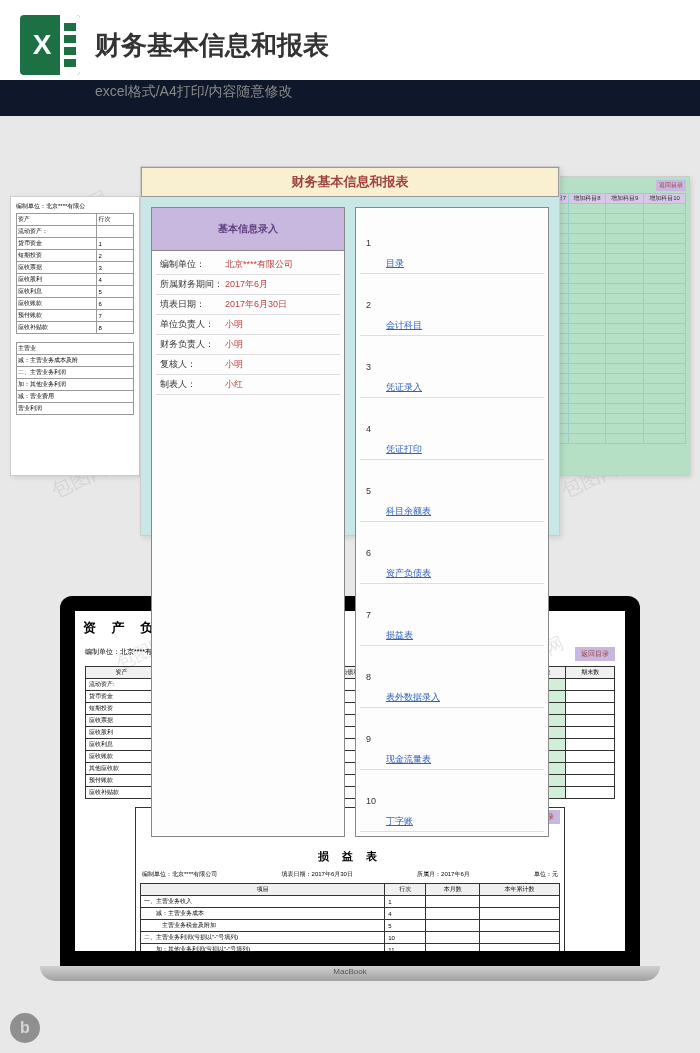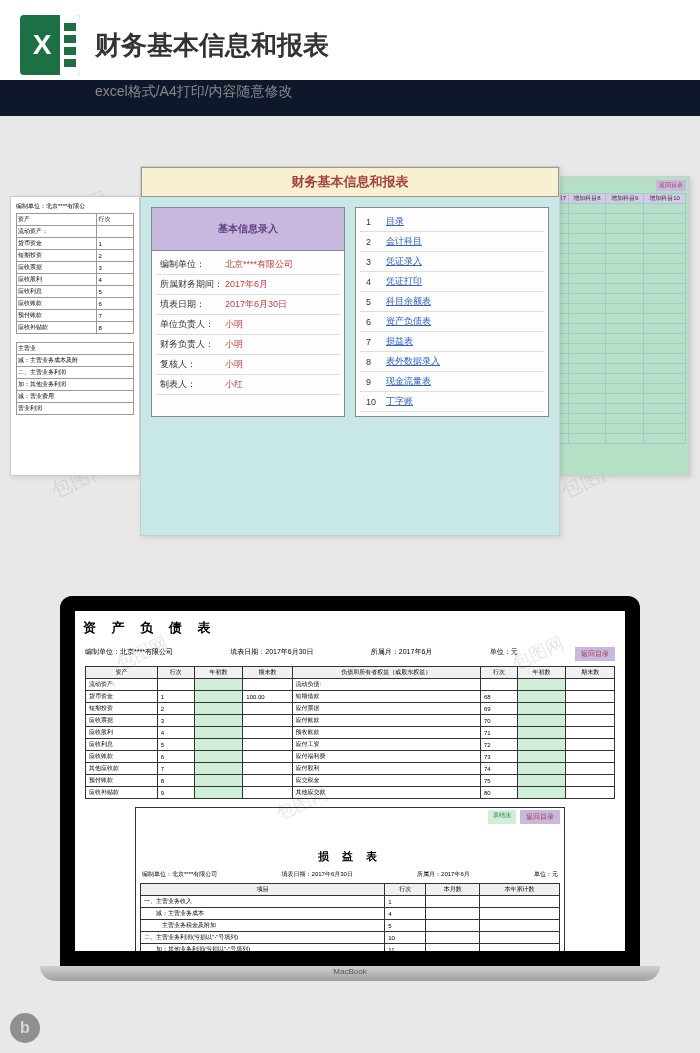--- a/index.html
+++ b/index.html
@@ -33,21 +33,21 @@
   .main-title-bar { background: #f8f0d0; text-align: center; padding: 5px; font-weight: bold; color: #a04040; font-size: 13px; border: 1px solid #999; }
   .panels { display: flex; gap: 10px; padding: 10px; }
   .panel { flex: 1; background: #fdfdfd; border: 1px solid #888; }
   .panel-header { background: #c8b8e0; text-align: center; padding: 14px; font-weight: bold; font-size: 10px; color: #604080; border-bottom: 1px solid #888; }
   .panel-body { padding: 4px; }
   .info-row { display: flex; padding: 3px 4px; font-size: 9px; border-bottom: 1px solid #ddd; }
   .info-label { width: 65px; color: #333; }
   .info-value { color: #c04040; }
   .toc-row { display: flex; padding: 3px 6px; font-size: 9px; align-items: center; border-bottom: 1px solid #ddd; }
   .toc-num { width: 20px; color: #333; }
-  .toc-link { color: #3060c0; text-decoration: underline; }
+  .toc-link { color: #3060c0; text-decoration: underline; margin-top: 42px; }
   .notes { padding: 5px 15px; font-size: 8px; color: #c04040; line-height: 1.4; }
   
   .left-tables { font-size: 6px; }
   .left-tables table { border-collapse: collapse; width: 100%; margin-top: 2px; }
   .left-tables td { border: 1px solid #999; padding: 1px; }
   
   
   .laptop-area { position: relative; height: 480px; background: #e8e8e8; padding-top: 20px; }
   .laptop { margin: 0 auto; width: 580px; position: relative; }
   .laptop-screen { background: #000; border-radius: 12px 12px 0 0; padding: 15px; }

